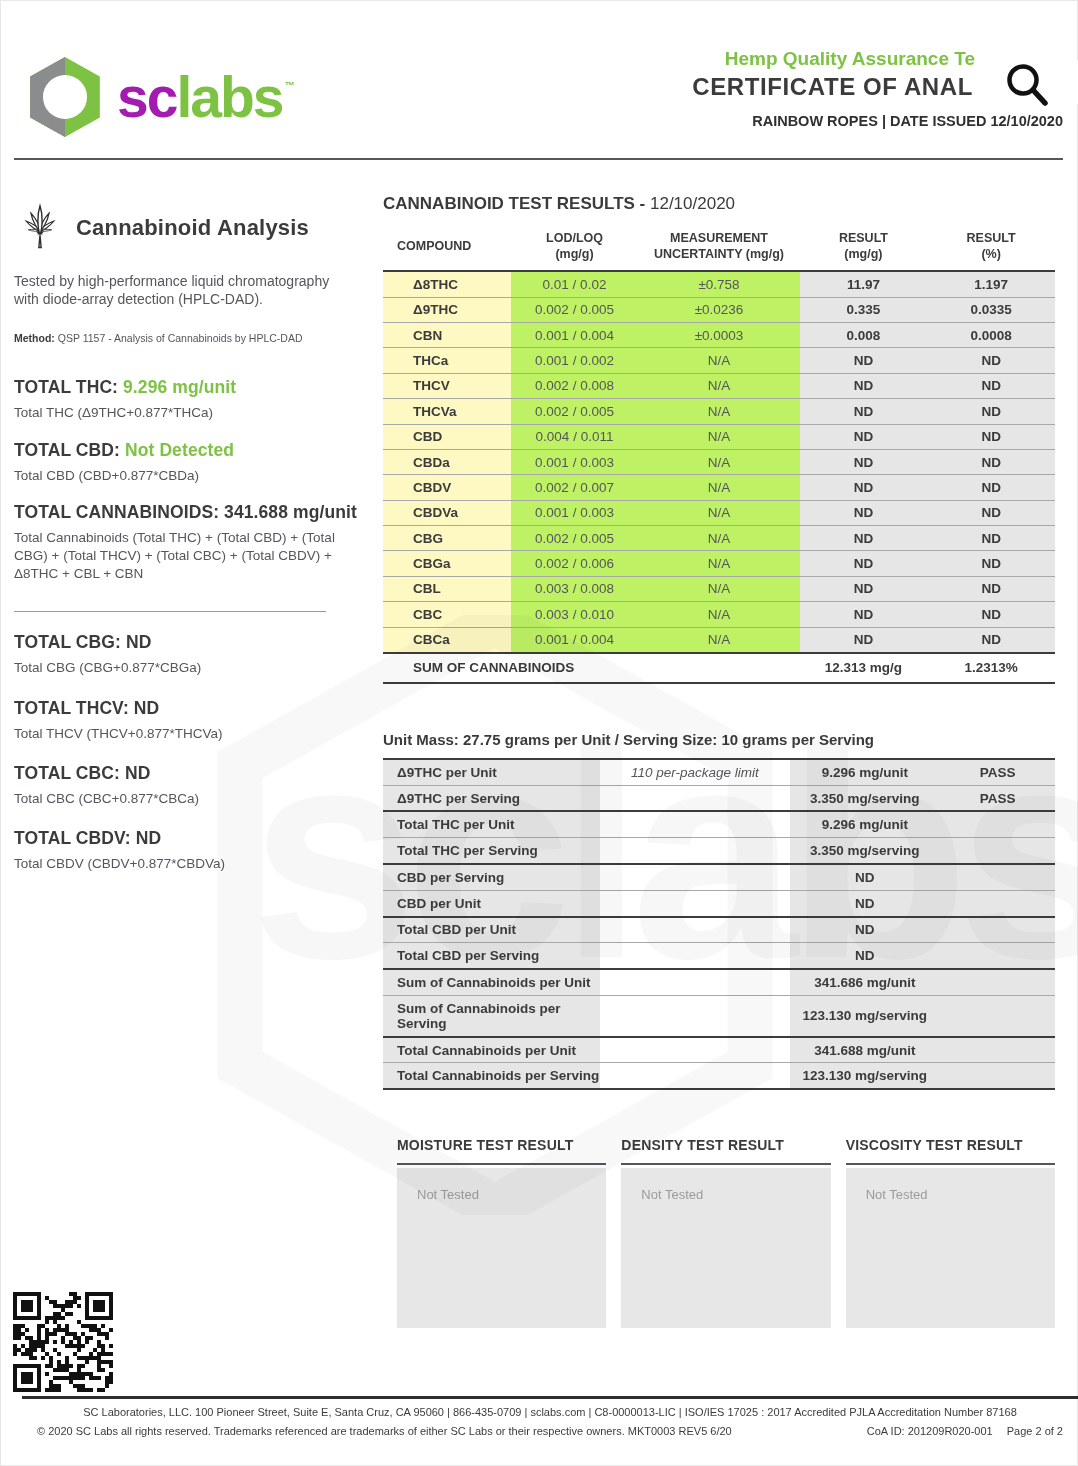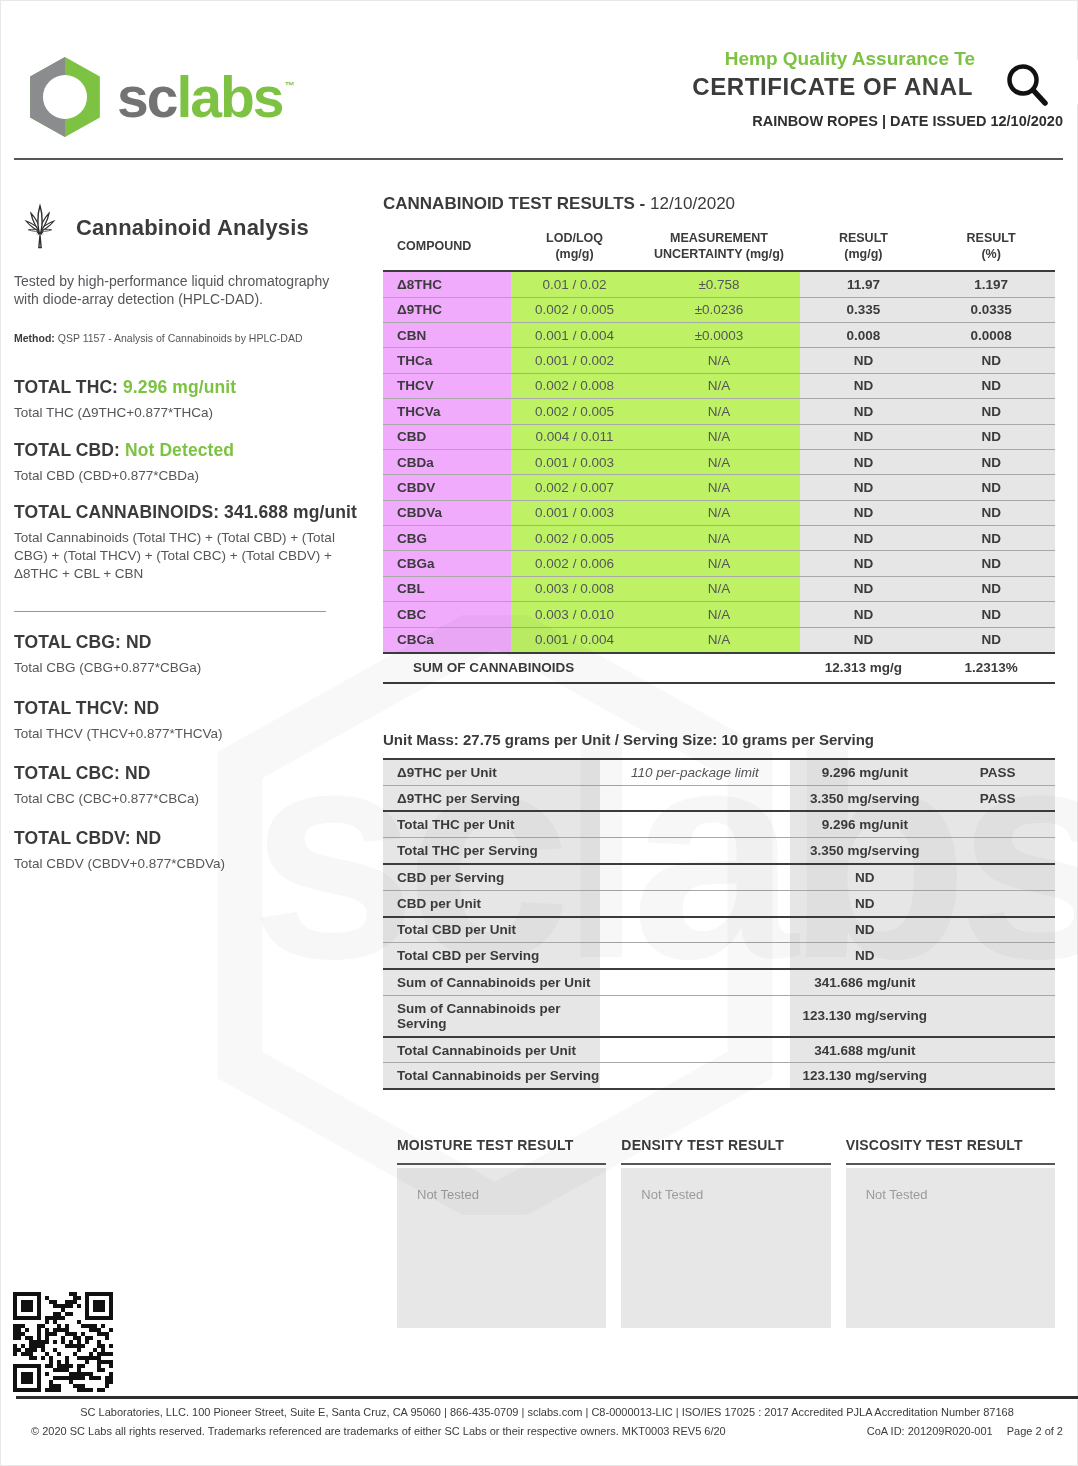--- a/index.html
+++ b/index.html
@@ -12,21 +12,21 @@
   .watermark { position:absolute; left:0; top:560px; width:100%; height:680px; z-index:2;
                pointer-events:none; overflow:hidden; }
   .wm-hex { position:absolute; left:205px; top:55px; }
   .wm-text { position:absolute; left:250px; top:120px; font-size:300px; font-weight:bold;
              letter-spacing:-12px; color:rgba(59,59,59,0.038); white-space:nowrap; }
 
   
   .header { position:relative; height:158px; z-index:1; }
   .logo { position:absolute; left:28px; top:56px; display:flex; align-items:center; }
   .logo-text { font-size:57px; font-weight:bold; letter-spacing:-2px; margin-left:15px; line-height:1; }
-  .logo-sc { color:#737373; }
+  .logo-sc { color:#a21caf; }
   .logo-labs { color:#7dc242; }
   .logo-tm { font-size:10px; color:#7dc242; vertical-align:28px; font-weight:bold; margin-left:2px; letter-spacing:0; }
   .header-right { position:absolute; right:15px; top:48px; text-align:right; }
   .hemp-title { color:#7dc242; font-size:19px; font-weight:bold; padding-right:88px; }
   .cert-title { color:#3b3b3b; font-size:24px; font-weight:bold; letter-spacing:0.6px; padding-right:90px; margin-top:3px; }
   .product-line { color:#2f2f2f; font-size:14.5px; font-weight:bold; margin-top:12px; position:relative; z-index:6; }
   .magnifier-bg { position:absolute; top:34px; right:-5px; width:96px; height:96px; border-radius:50%;
                   background:#fff; z-index:5; }
   .magnifier-icon { position:absolute; top:58px; right:26px; z-index:6; cursor:pointer; }
   .header-rule { margin:0 15px 0 14px; border-top:2px solid #54565a; }
@@ -54,21 +54,21 @@
   
   .results-heading { margin-top:34px; font-size:17px; color:#3b3b3b; }
   .rh-bold { font-weight:bold; }
   table { width:100%; border-collapse:collapse; font-size:13.5px; color:#3b3b3b; }
   #t1 { margin-top:12px; }
   #t1 thead tr { border-bottom:2px solid #3c3c3c; }
   #t1 thead th { padding:5px 0 8px; font-size:12.5px; line-height:1.25; text-align:center; vertical-align:middle; }
   #t1 thead th.c0 { text-align:left; padding-left:14px; }
   #t1 tbody tr { border-bottom:1px solid #a8a8a8; }
   #t1 td { padding:4.7px 0; }
-  #t1 td.c0 { text-align:left; padding-left:14px; background:#f0abfc; font-weight:bold; }
+  #t1 td.c0 { text-align:left; padding-left:30px; background:#fef9c3; font-weight:bold; }
   #t1 td.c1, #t1 td.c2 { text-align:center; color:#55565a; background:#bef264; }
   #t1 td.c3, #t1 td.c4 { text-align:center; font-weight:bold; background:#e6e6e6; }
   #t1 tfoot tr { border-top:2px solid #3c3c3c; border-bottom:2px solid #3c3c3c; }
   #t1 tfoot td { padding:6.5px 0; font-weight:bold; }
   .sum-label { text-align:left; padding-left:30px !important; }
   .sum-val { text-align:center; }
 
   .unit-heading { margin-top:47px; font-size:15px; font-weight:bold; color:#3b3b3b; }
   #t2 { margin-top:10px; border-top:2px solid #3c3c3c; border-bottom:2px solid #3c3c3c; }
   #t2 tr { border-bottom:1px solid #a8a8a8; }
@@ -83,21 +83,21 @@
   .panels { display:flex; gap:15px; margin-top:47px;padding-left:14px; }
   .panel { flex:1; }
   .panel-title { font-size:14px; font-weight:bold; color:#3b3b3b; letter-spacing:0.2px; }
   .panel-rule { border-top:2px solid #54565a; margin-top:10px; }
   .panel-body { background:#e7e7e7; height:160px; margin-top:3px; padding:17px 0 0 20px; }
   .panel-status { color:#9b9b9b; font-size:13px; }
 
   
   .qr { position:absolute; left:13px; top:1292px; width:100px; height:100px; z-index:1; }
   .qr svg { width:100px; height:100px; fill:#111; }
-  .footer { position:absolute; left:4px; right:0; top:1396px; z-index:3; background:transparent;padding-left:12px; }
+  .footer { position:absolute; left:10px; right:0; top:1396px; z-index:3; background:transparent;padding-left:12px; }
   .footer-rule { height:0; border-top:3px solid #2e2e2e; }
   .footer-line1 { margin-top:7px; text-align:center; font-size:11px; color:#3b3b3b; padding:0 8px; white-space:nowrap; }
   .footer-line2 { margin-top:7px; display:flex; justify-content:space-between; padding:0 15px; font-size:11px; color:#3b3b3b; }
   .coa-gap { display:inline-block; width:14px; }
 </style>
 </head>
 <body>
 
 <div class="page">
 

